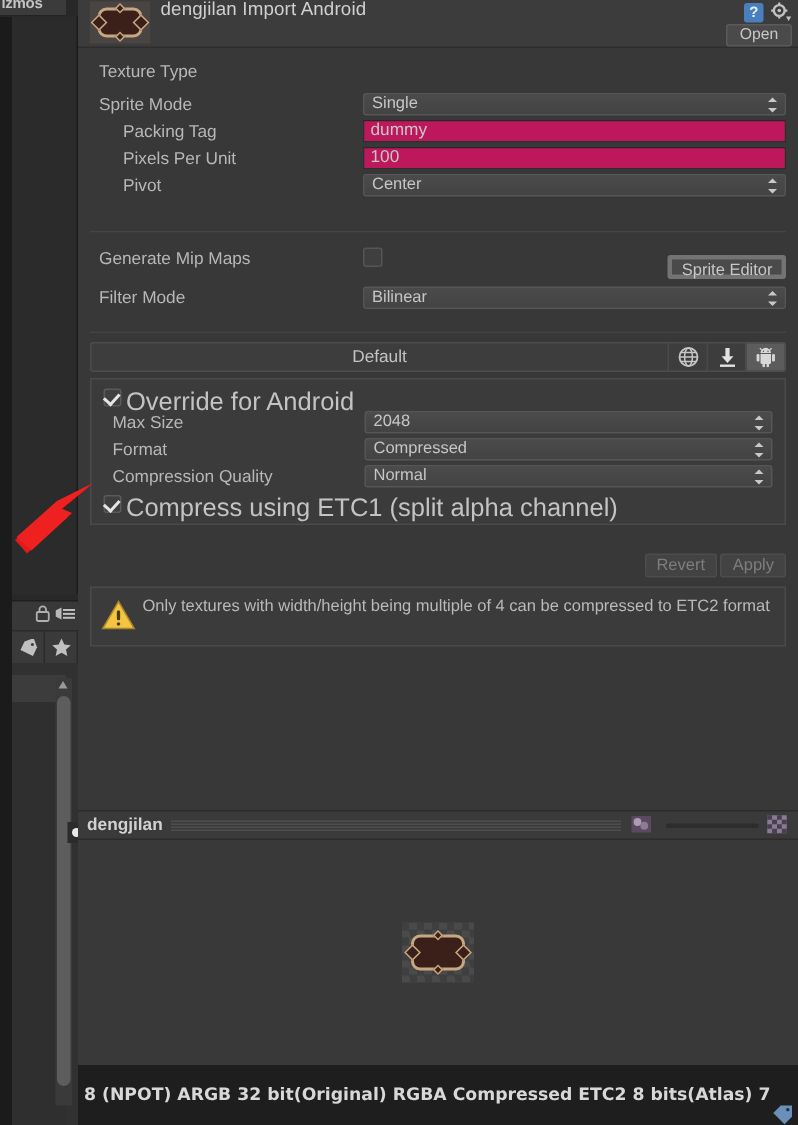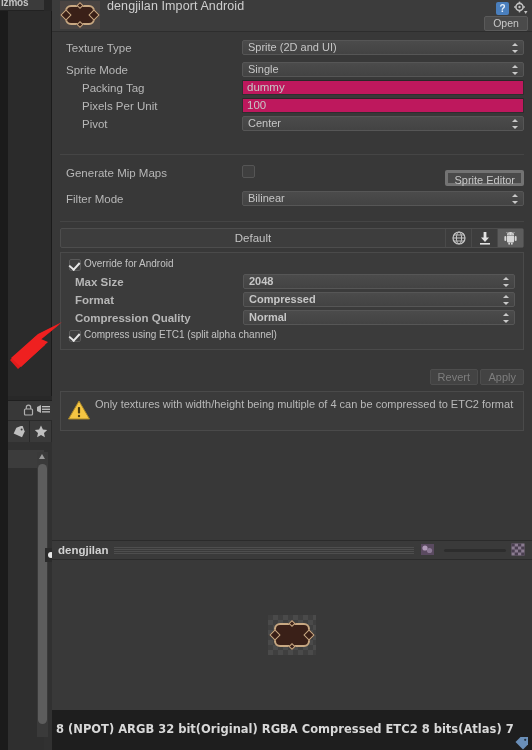--- a/index.html
+++ b/index.html
@@ -205,22 +205,22 @@
   }
   .chk-line { position:relative; height:17px; padding-left:8px; }
   .chk-box {
     position:absolute; left:8px; top:2px;
     width:12px;height:12px;background:#3f3f3f;border:1px solid #5a5a5a;border-radius:2px;
   }
   .chk-box.on::after {
     content:''; position:absolute; left:1px; top:0px; width:5px;height:8px;
     border:solid #e6e6e6; border-width:0 2px 2px 0; transform:rotate(42deg);
   }
-  .chk-label { position:absolute; left:23px; top:1px; font-size:10px; color:#c3c3c3; }
-  .ovr-row { position:relative; height:18px;font-weight:bold; }
+  .chk-label { position:absolute; left:23px; top:1px; font-size:17px; color:#c3c3c3; }
+  .ovr-row { position:relative; height:18px; }
   .ovr-row .lbl { left:14px; }
   .ovr-row .ctl { left:182px; right:8px; }
 
   
   .ra-row { position:relative; height:18px; margin-top:19px; }
   .ra-btn {
     position:absolute; top:0; height:16px; line-height:14px; text-align:center;
     background:#434343; border:1px solid #4d4d4d; border-radius:2px;
     font-size:11px; color:#7d7d7d; padding:0 7px;
   }
@@ -384,26 +384,20 @@
 
       <div class="open-btn">Open</div>
     </div>
 
     <div class="body">
 
       <div style="height:8px"></div>
 
       <div class="row">
         <div class="lbl">Texture Type</div>
-        <div class="ctl">
-          <div class="popup">
-            <span>Sprite (2D and UI)</span>
-            <i class="chev"></i>
-          </div>
-        </div>
       </div>
 
       <div style="height:4px"></div>
 
       <div class="row">
         <div class="lbl">Sprite Mode</div>
         <div class="ctl">
           <div class="popup">
             <span>Single</span>
             <i class="chev"></i>

